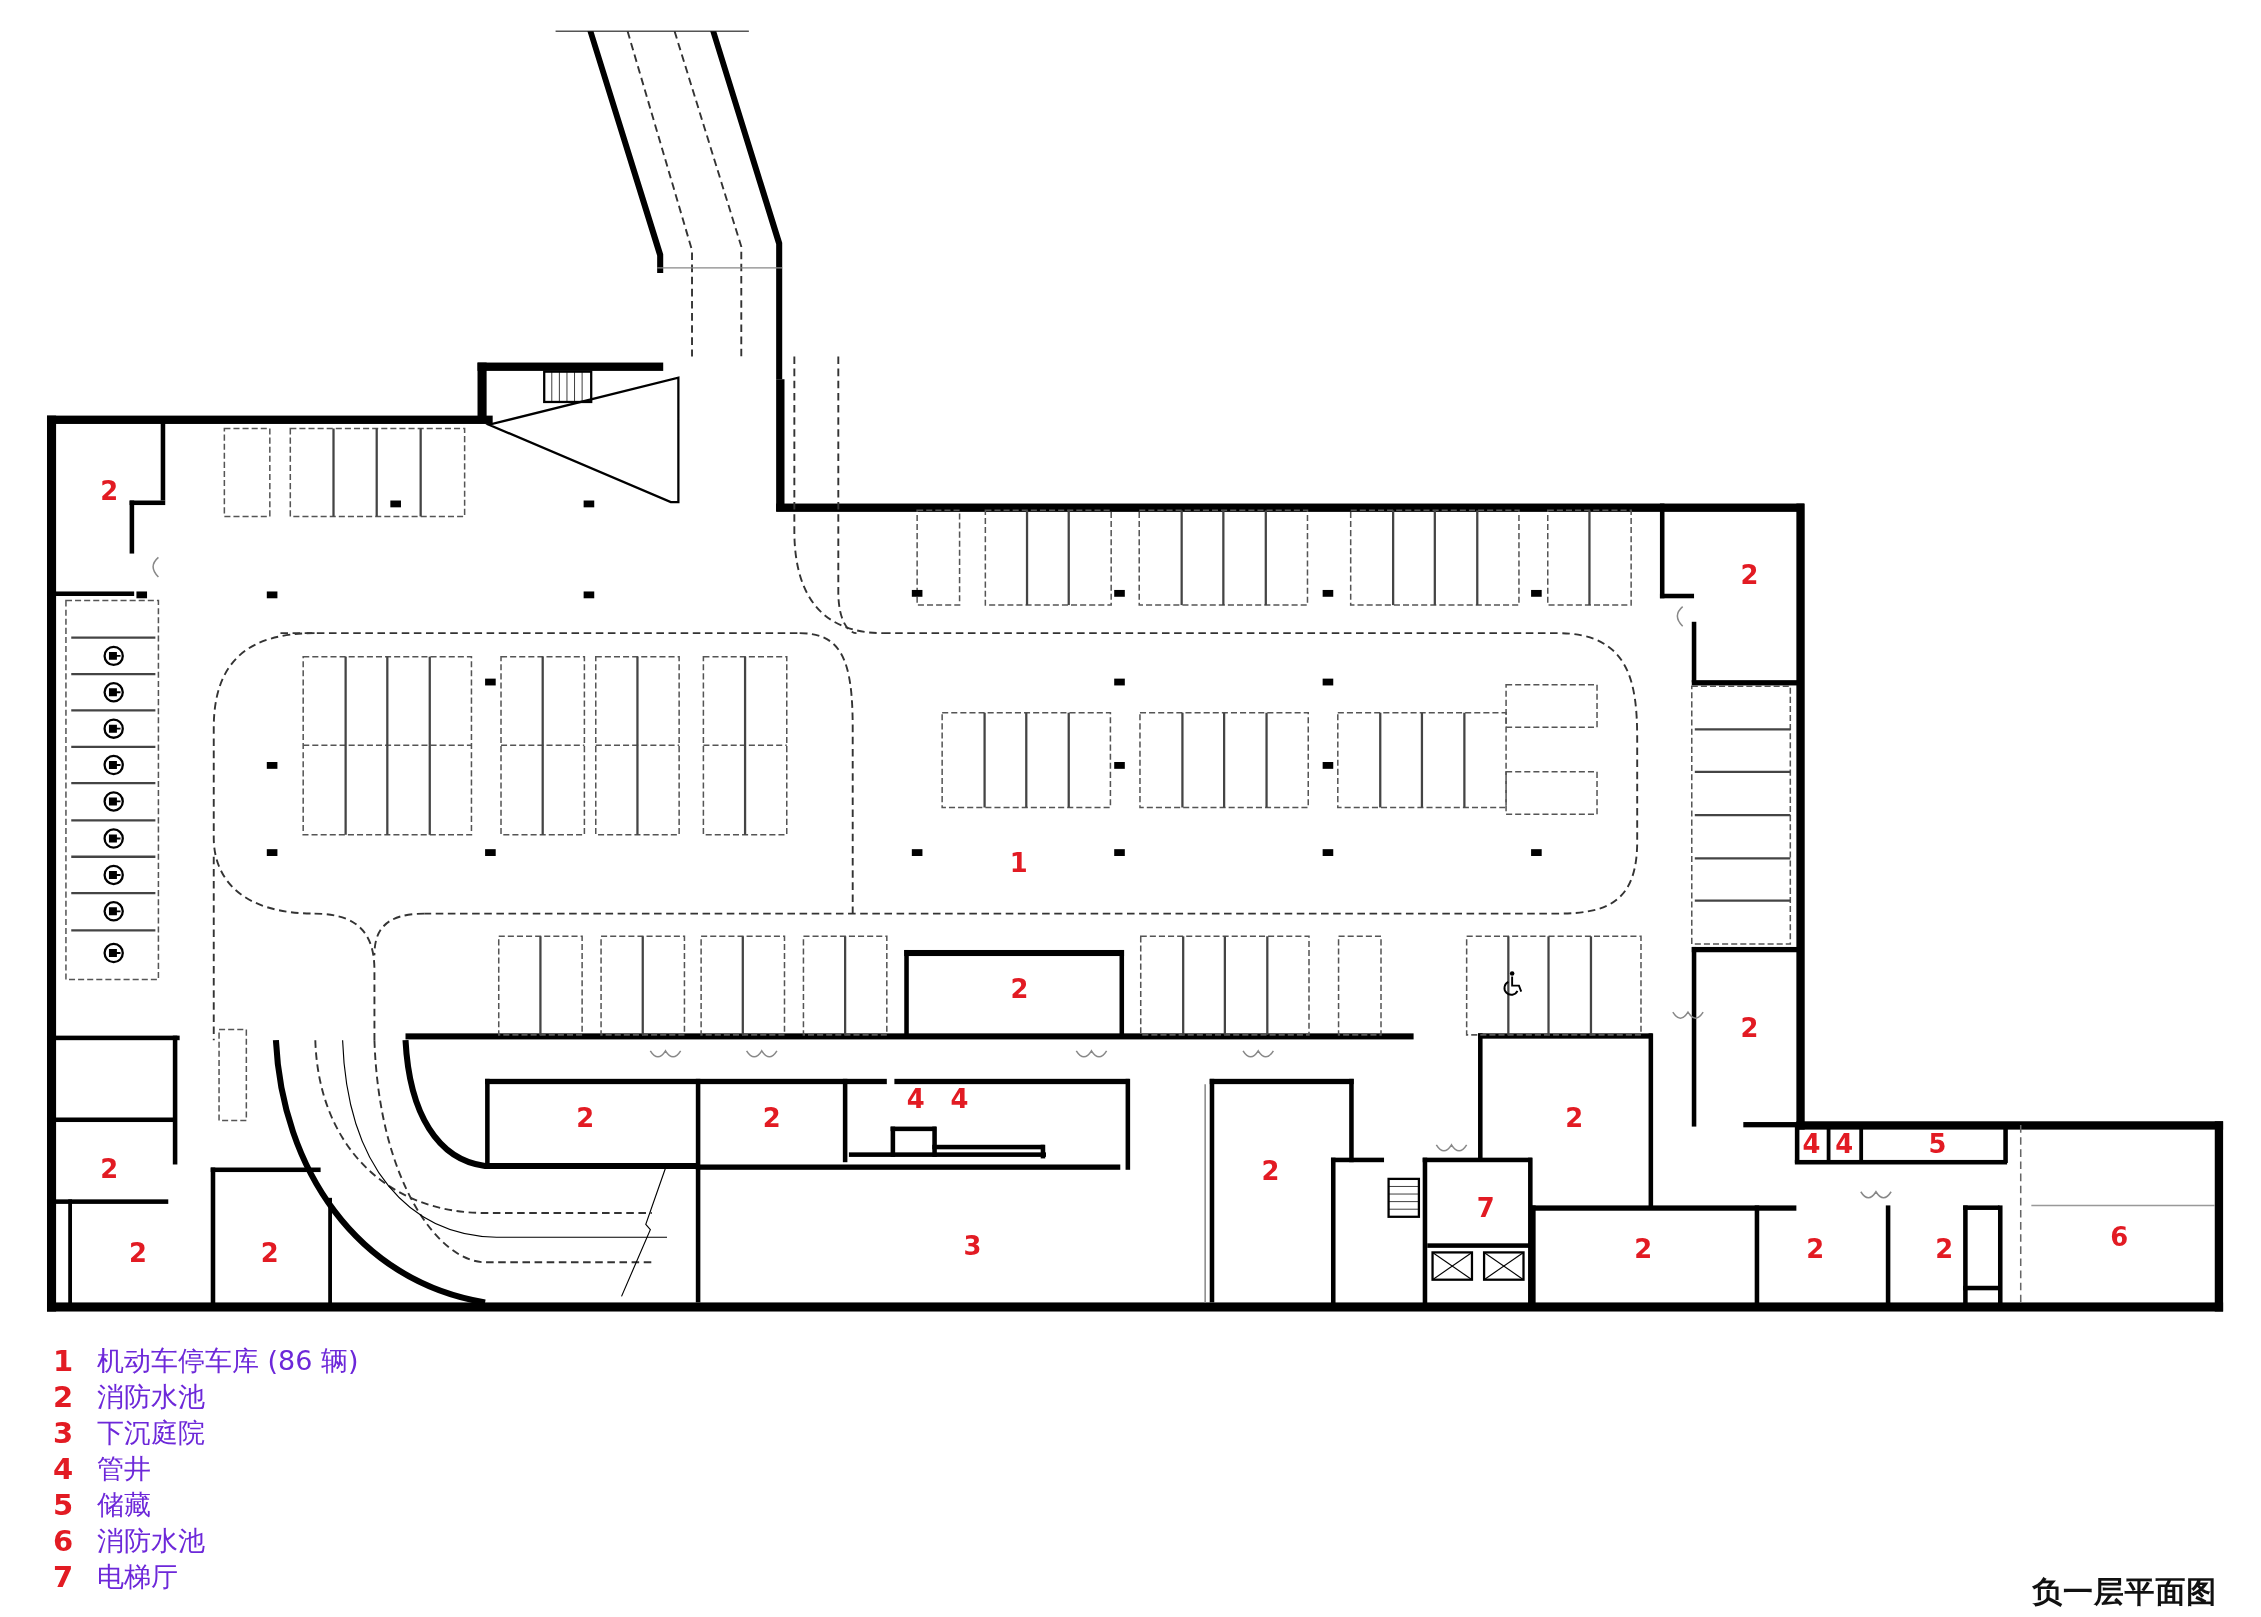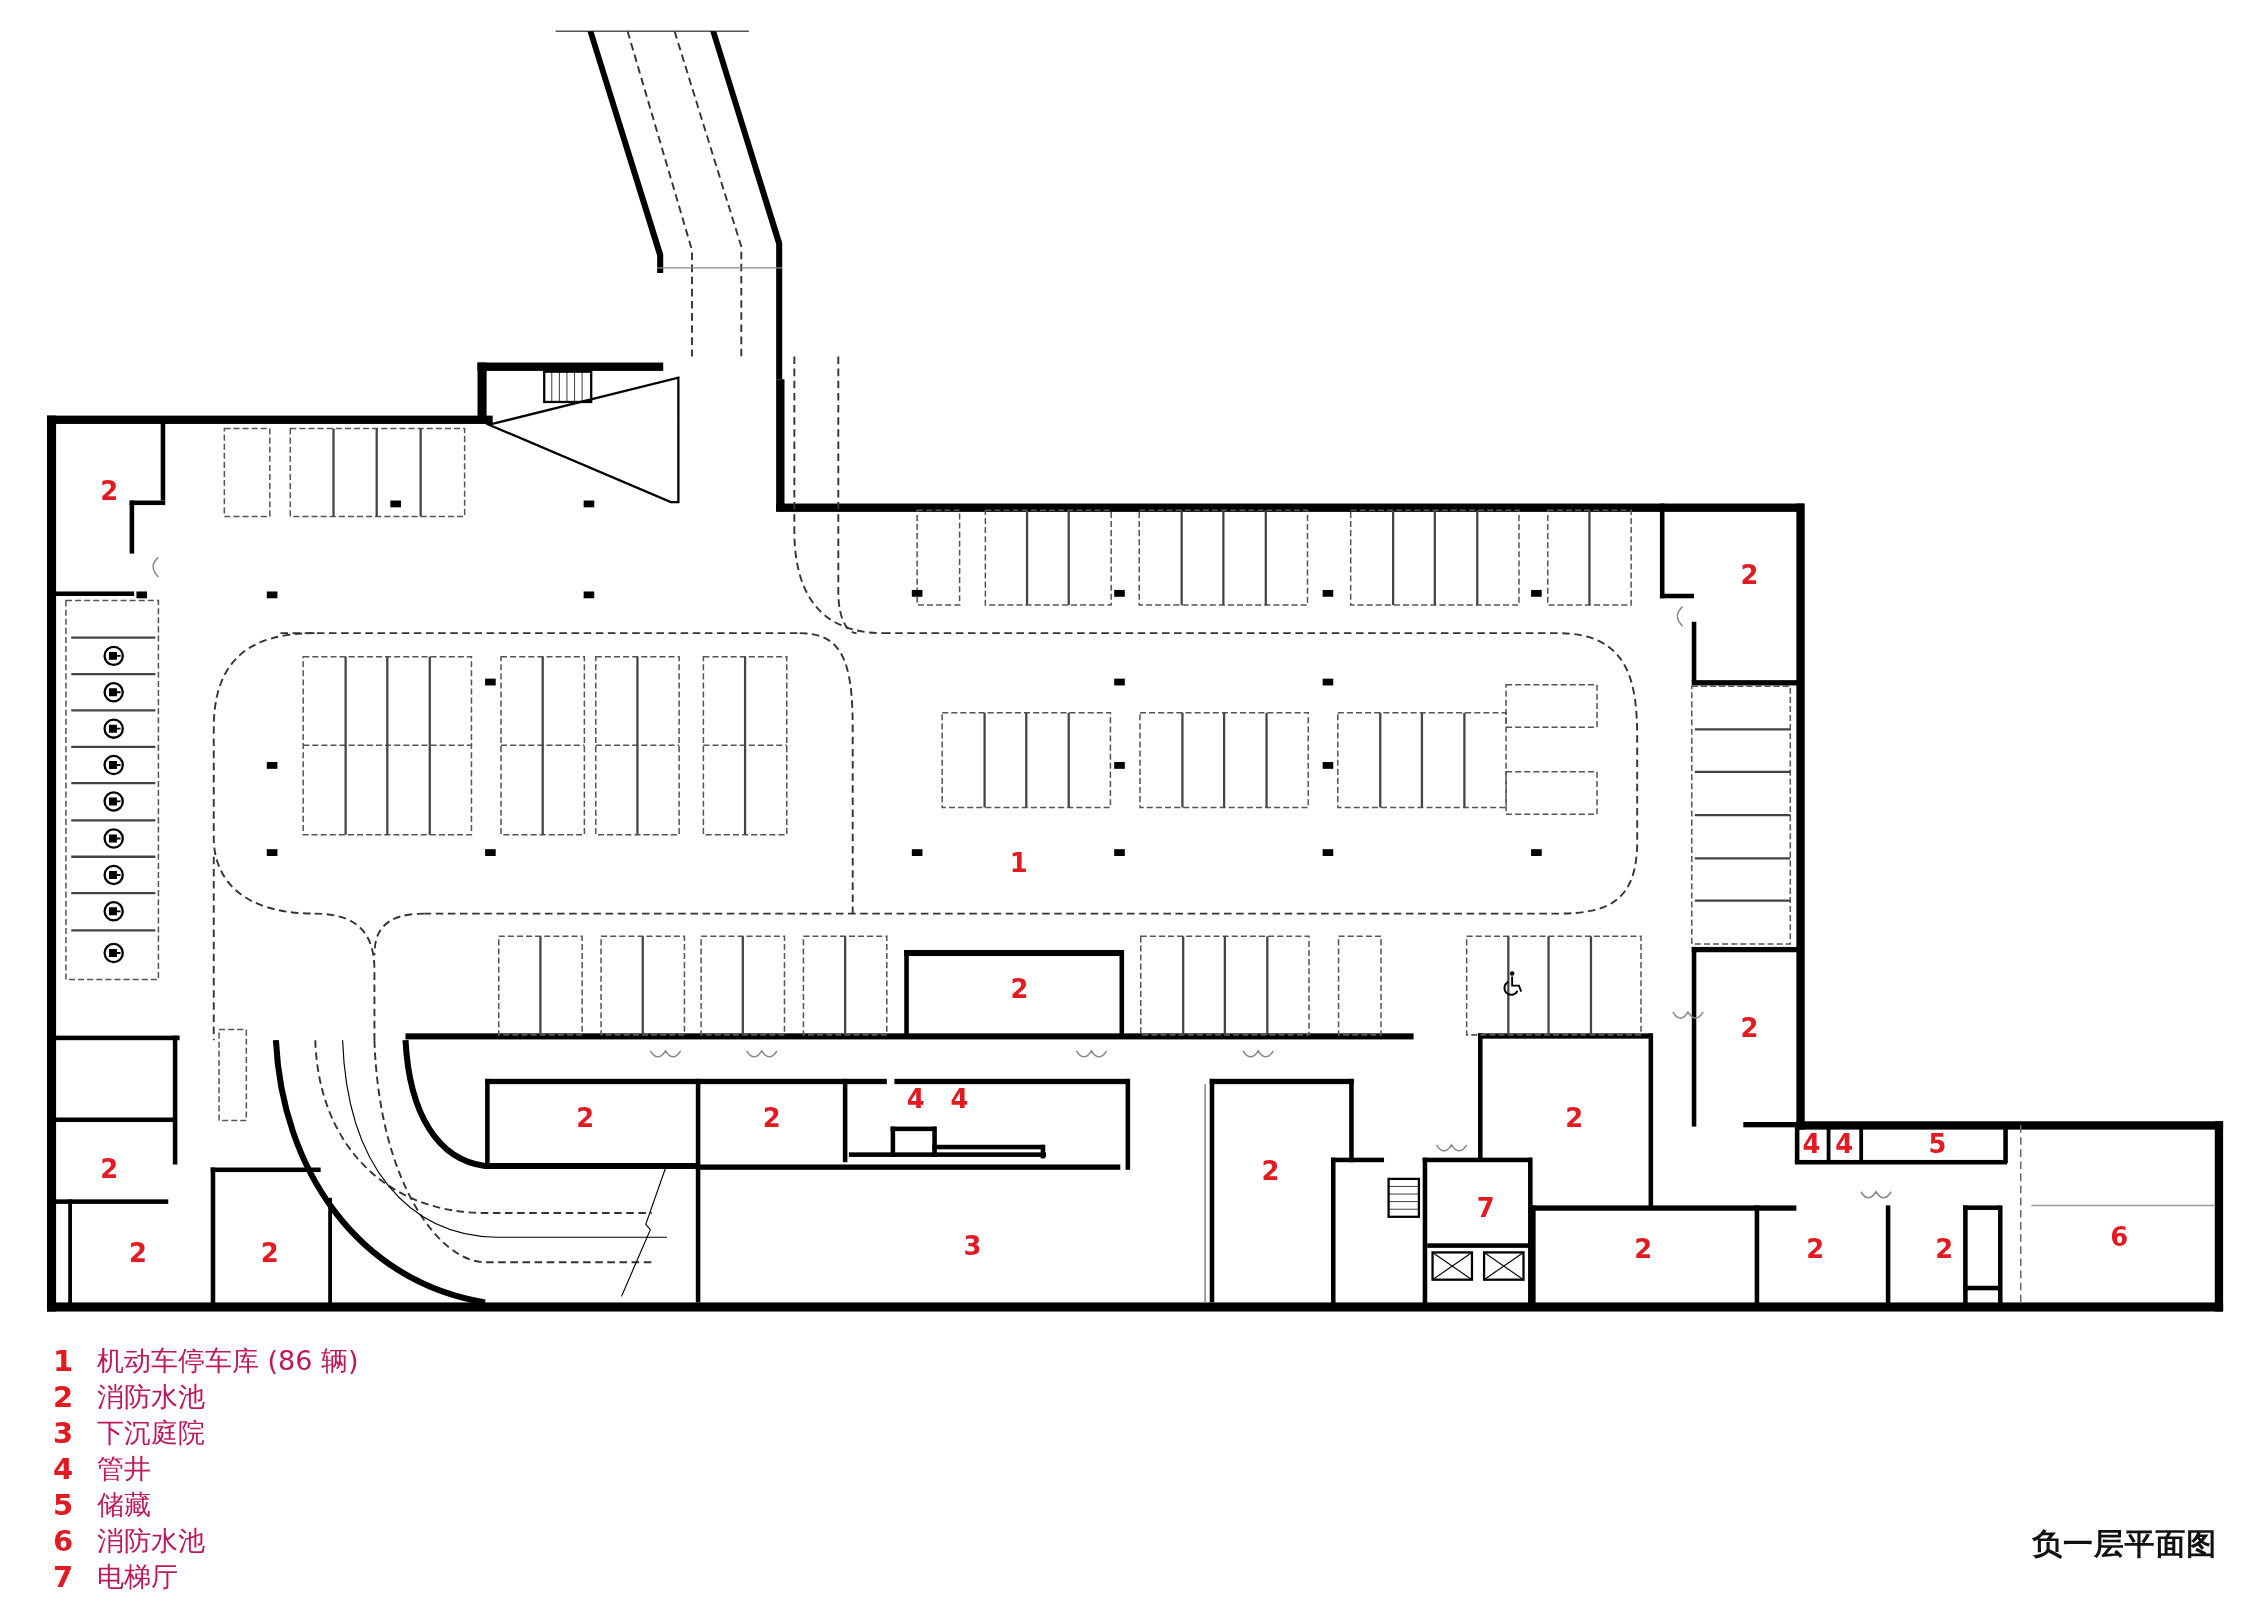--- a/index.html
+++ b/index.html
@@ -9,22 +9,22 @@
   .thin2 { stroke:#000; stroke-width:3; fill:none; }
   .stall { stroke:#555; stroke-width:2; stroke-dasharray:8 4; fill:none; }
   .stallsep { stroke:#444; stroke-width:3; fill:none; }
   .route { stroke:#333; stroke-width:2.5; stroke-dasharray:10 6; fill:none; }
   .door { stroke:#888; stroke-width:2; fill:none; }
   .col { fill:#000; }
   .roomnum { font-family:"DejaVu Sans", sans-serif; font-weight:bold; font-size:34px; fill:#e21b23; text-anchor:middle; dominant-baseline:middle; }
   .legend { position:absolute; left:53px; top:1343px; }
   .legend-row { display:flex; align-items:center; height:36px; }
   .legend-num { width:44px; color:#e21b23; font-weight:bold; font-size:29px; font-family:"DejaVu Sans", sans-serif; }
-  .legend-text { color:#be185d; font-size:27px; font-family:"DejaVu Sans", sans-serif; }
-  .title { position:absolute; right:44px; top:1524px; font-size:30px; font-weight:bold; color:#111; font-family:"DejaVu Sans", sans-serif; letter-spacing:0.8px; }
+  .legend-text { color:#6d28d9; font-size:27px; font-family:"DejaVu Sans", sans-serif; }
+  .title { position:absolute; right:44px; top:1572px; font-size:30px; font-weight:bold; color:#111; font-family:"DejaVu Sans", sans-serif; letter-spacing:0.8px; }
 </style>
 </head>
 <body>
 
 <svg id="plan" viewBox="0 0 2983 2134" xmlns="http://www.w3.org/2000/svg">
 
   <g>
     <line x1="733" y1="41" x2="988" y2="41" stroke="#555" stroke-width="2"></line>
     <polygon class="wall" points="775,41 783,41 875,335 875,360 867,360 867,337"></polygon>
     <polygon class="wall" points="937,41 945,41 1032,320 1032,500 1024,500 1024,322"></polygon>

